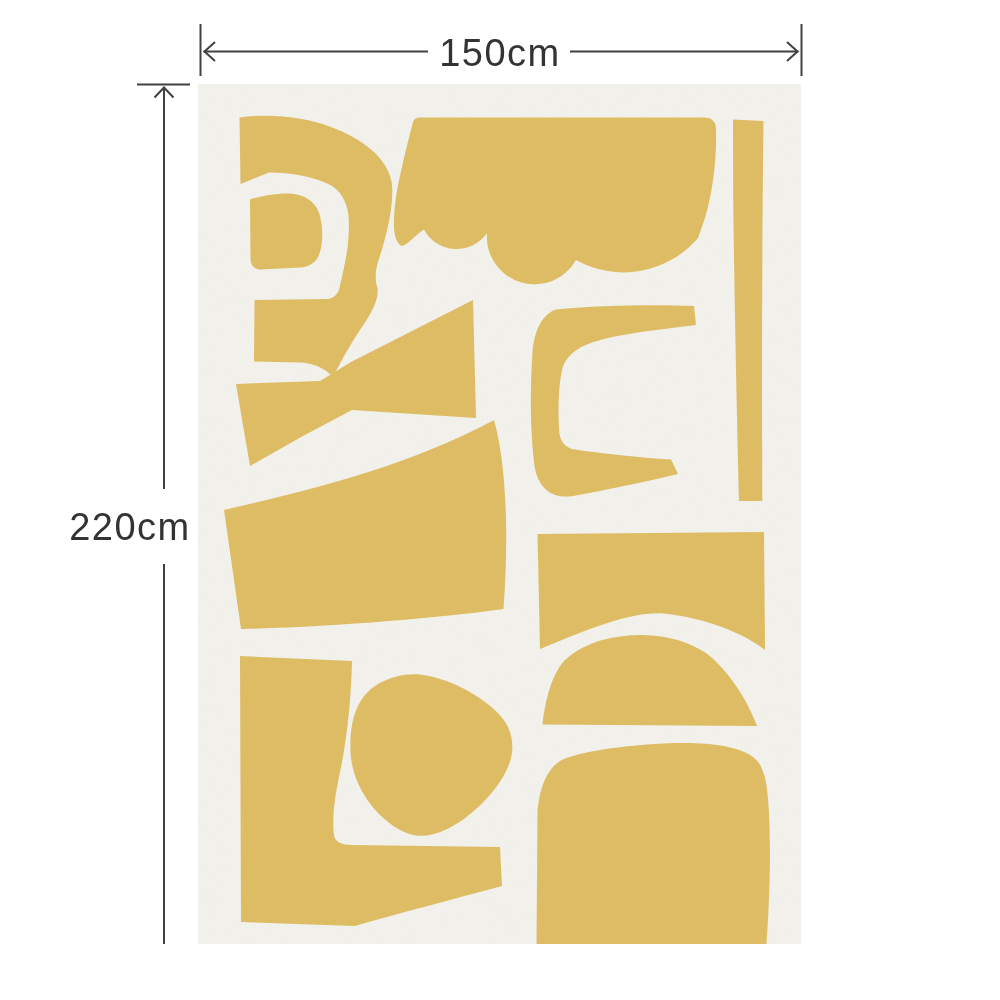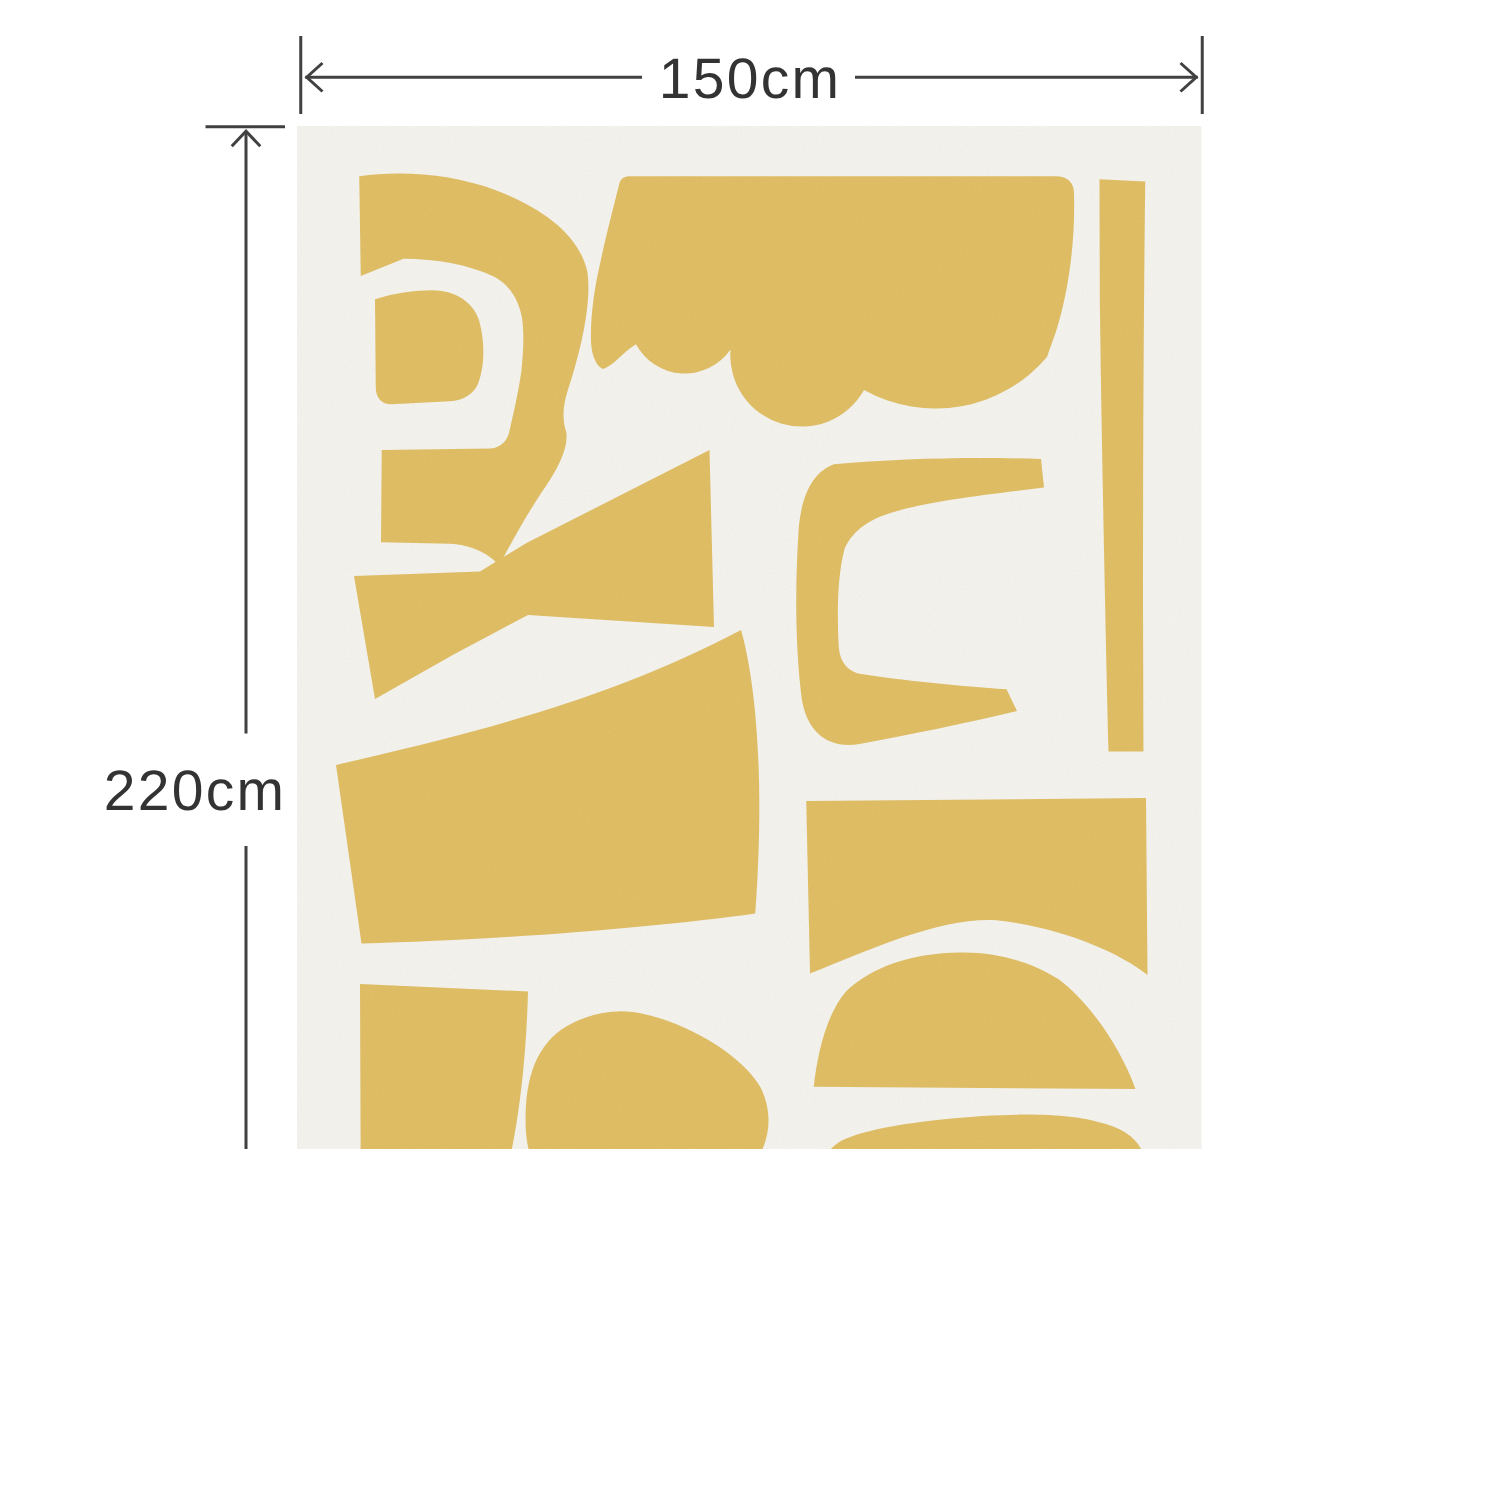--- a/index.html
+++ b/index.html
@@ -1,16 +1,16 @@
 <!DOCTYPE html>
 <html><head>
 <meta charset="utf-8">
 <style>
   html,body{margin:0;padding:0;background:#ffffff;}
-  #stage{position:relative;width:1000px;height:766px;background:#ffffff;overflow:hidden;
+  #stage{position:relative;width:1000px;height:944px;background:#ffffff;overflow:hidden;
          font-family:"Liberation Sans", sans-serif;}
 </style>
 </head>
 <body>
 <div id="stage">
 <svg width="1000" height="1000" viewBox="0 0 1000 1000" xmlns="http://www.w3.org/2000/svg">
   <defs>
     <filter id="grain" x="0" y="0" width="100%" height="100%">
       <feTurbulence type="fractalNoise" baseFrequency="0.9" numOctaves="2" result="n"></feTurbulence>
       <feColorMatrix in="n" type="matrix" values="0 0 0 0 0  0 0 0 0 0  0 0 0 0 0  0.6 0.6 0.6 0 0"></feColorMatrix>

